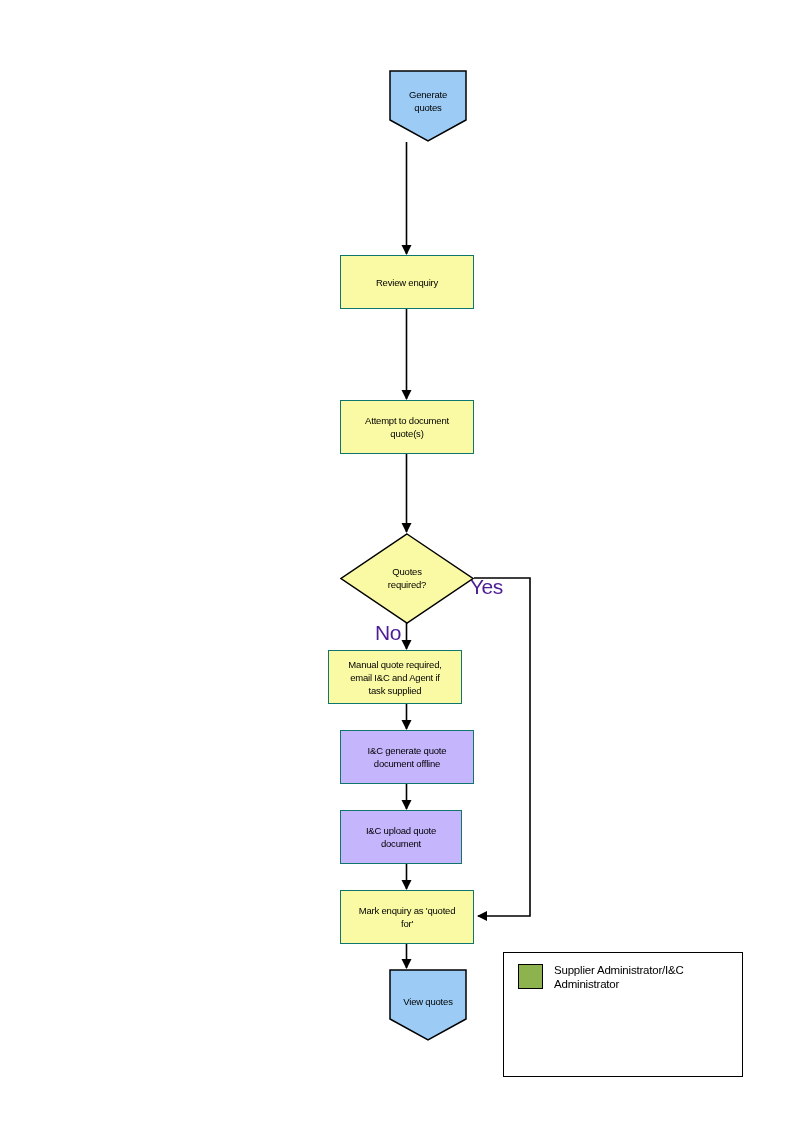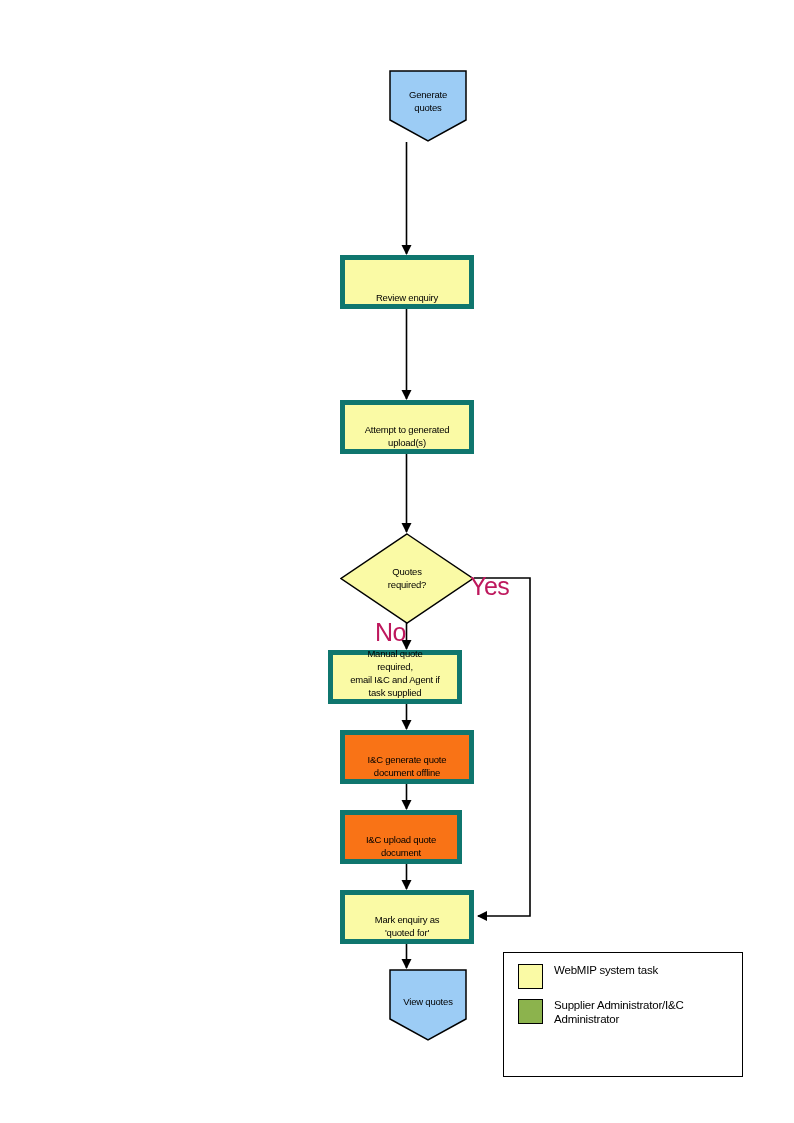--- a/index.html
+++ b/index.html
@@ -16,32 +16,32 @@
   }
   #canvas {
     position: absolute;
     left: 0; top: 0;
     width: 794px;
     height: 1123px;
   }
   .node {
     position: absolute;
     box-sizing: border-box;
-    border: 5px solid #0f766e;
+    border: 1px solid #0f766e;
     display: flex;
-    align-items: flex-end;
+    align-items: center;
     justify-content: center;
     text-align: center;
     font-size: 9.5px;
     line-height: 13px;
     color: #000000;
     letter-spacing: -0.2px;
     padding: 0 16px;
   }
-  .node-fill-blue { background: #f97316; }
+  .node-fill-blue { background: #c4b5fd; }
   .node-fill-yellow { background: #FAFAA5; }
 
   
   .pentagon {
     position: absolute;
     width: 78px;
     height: 72px;
     margin-left: 22px;
   }
   .pentagon .pent-svg {
@@ -81,23 +81,23 @@
     width: 134px;
     text-align: center;
     font-size: 9.5px;
     line-height: 13px;
     color: #000;
     letter-spacing: -0.2px;
   }
 
   .edge-label {
     position: absolute;
-    font-size: 25px;
+    font-size: 21px;
     line-height: 21px;
-    color: #be185d;
+    color: #4c1d95;
     letter-spacing: -0.5px;
     white-space: nowrap;
   }
 
   
   #legend {
     position: absolute;
     left: 503px;
     top: 952px;
     width: 240px;
@@ -167,22 +167,22 @@
     <div>quotes</div>
   </div>
 </div>
 
 <div class="node node-fill-yellow" style="left:340px; top:255px; width:134px; height:54px;">
   <span>Review enquiry</span>
 </div>
 
 <div class="node node-fill-yellow" style="left:340px; top:400px; width:134px; height:54px;">
   <div>
-    <div>Attempt to generated</div>
-    <div>upload(s)</div>
+    <div>Attempt to document</div>
+    <div>quote(s)</div>
   </div>
 </div>
 
 <div class="diamond" style="left:340px; top:533px;">
   <svg class="dia-svg" viewBox="0 0 134 91" preserveAspectRatio="none">
     <polygon points="67,1 133,45.5 67,90 1,45.5" fill="#FAFAA5" stroke="#000000" stroke-width="1.5"></polygon>
   </svg>
   <div class="dia-label">
     <div>Quotes</div>
     <div>required?</div>
@@ -221,23 +221,19 @@
 
 <div class="pentagon" style="left:367px; top:969px;padding-left:13px;">
   <svg class="pent-svg" viewBox="0 0 78 72" preserveAspectRatio="none">
     <polygon points="1,1 77,1 77,50 39,71 1,50" fill="#9CCCF5" stroke="#000000" stroke-width="1.5"></polygon>
   </svg>
   <div class="pent-label" style="top:26px;">View quotes</div>
 </div>
 
 <div id="legend">
   <div class="legend-row">
-    <div class="legend-swatch" style="background:#FAFAA5;"></div>
-    <div class="legend-text">WebMIP system task</div>
-  </div>
-  <div class="legend-row">
     <div class="legend-swatch" style="background:#8CB34D;"></div>
     <div class="legend-text">
       <div>Supplier Administrator/I&amp;C</div>
       <div>Administrator</div>
     </div>
   </div>
 </div>
 
 </body></html>

